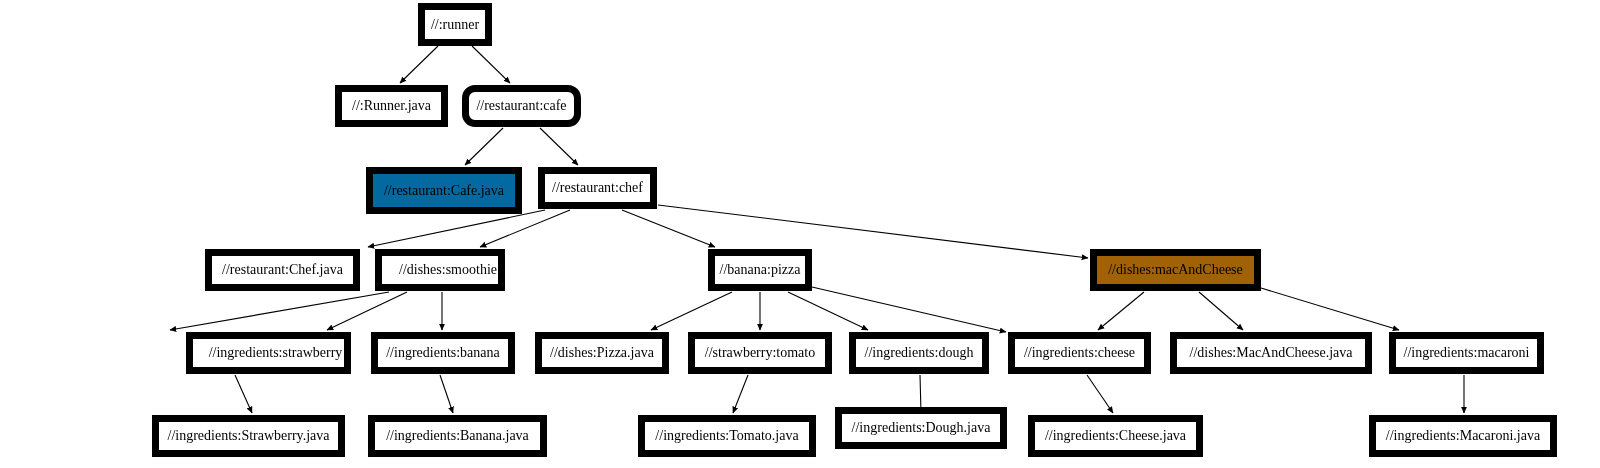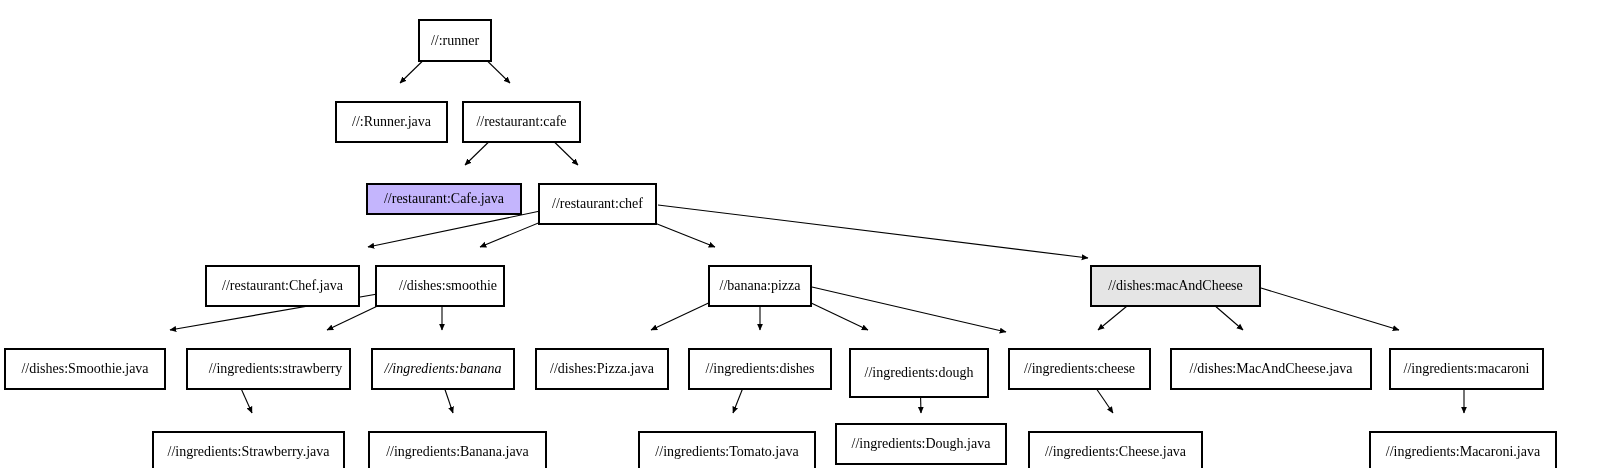--- a/index.html
+++ b/index.html
@@ -26,27 +26,26 @@
   #node-layer {
     position: absolute;
     left: 0;
     top: 0;
     width: 1600px;
     height: 468px;
   }
   .graph-node {
     position: absolute;
     box-sizing: border-box;
-    border: 2px solid #ec4899;
+    border: 7px solid #ec4899;
     background: #ffffff;
     display: flex;
     align-items: center;
     justify-content: center;
     white-space: nowrap;
-    margin-top: 16px;
   }
   .graph-node .node-label {
     font-family: "Liberation Serif", "DejaVu Serif", serif;
     font-size: 14px;
     color: #000000;
     line-height: 1;
     letter-spacing: 0;
   }
 </style>
 </head>
@@ -84,57 +83,54 @@
       <line x1="1087" y1="375" x2="1113" y2="413" stroke="#000000" stroke-width="1.1" marker-end="url(#arrowhead)"></line>
       <line x1="1464" y1="375" x2="1464" y2="413" stroke="#000000" stroke-width="1.1" marker-end="url(#arrowhead)"></line>
     </svg>
   <div id="node-layer">
       <div class="graph-node" style="left: 418px; top: 3px; width: 74px; height: 43px; border-color: rgb(0, 0, 0); background: rgb(255, 255, 255);">
         <span class="node-label" style="font-size: 14px;">//:runner</span>
       </div>
       <div class="graph-node" style="left: 335px; top: 85px; width: 113px; height: 42px; border-color: rgb(0, 0, 0); background: rgb(255, 255, 255);">
         <span class="node-label" style="font-size: 14px;">//:Runner.java</span>
       </div>
-      <div class="graph-node" style="left: 462px; top: 85px; width: 119px; height: 42px; border-color: rgb(0, 0, 0); background: rgb(255, 255, 255);">
+      <div class="graph-node" style="left: 462px; top: 85px; width: 119px; height: 42px; border-color: rgb(0, 0, 0); background: rgb(255, 255, 255); border-radius: 13px;">
         <span class="node-label" style="font-size: 14px;">//restaurant:cafe</span>
       </div>
-      <div class="graph-node" style="left: 366px; top: 167px; width: 156px; height: 32px; border-color: rgb(0, 0, 0); background: #c4b5fd; text-align: center;">
+      <div class="graph-node" style="left: 366px; top: 167px; width: 156px; height: 47px; border-color: rgb(0, 0, 0); background: #0369a1; text-align: center;">
         <span class="node-label" style="font-size: 14px;">//restaurant:Cafe.java</span>
       </div>
       <div class="graph-node" style="left: 538px; top: 167px; width: 119px; height: 42px; border-color: rgb(0, 0, 0); background: rgb(255, 255, 255);">
         <span class="node-label" style="font-size: 14px;">//restaurant:chef</span>
       </div>
       <div class="graph-node" style="left: 205px; top: 249px; width: 155px; height: 42px; border-color: rgb(0, 0, 0); background: rgb(255, 255, 255);">
         <span class="node-label" style="font-size: 14px;">//restaurant:Chef.java</span>
       </div>
       <div class="graph-node" style="left: 375px; top: 249px; width: 130px; height: 42px; border-color: rgb(0, 0, 0); background: rgb(255, 255, 255); padding-left: 16px;">
         <span class="node-label" style="font-size: 14px;">//dishes:smoothie</span>
       </div>
       <div class="graph-node" style="left: 708px; top: 249px; width: 104px; height: 42px; border-color: rgb(0, 0, 0); background: rgb(255, 255, 255);">
         <span class="node-label" style="font-size: 14px;">//banana:pizza</span>
       </div>
-      <div class="graph-node" style="left: 1090px; top: 249px; width: 171px; height: 42px; border-color: rgb(0, 0, 0); background: #e5e5e5;">
+      <div class="graph-node" style="left: 1090px; top: 249px; width: 171px; height: 42px; border-color: rgb(0, 0, 0); background: #a16207;">
         <span class="node-label" style="font-size: 14px;">//dishes:macAndCheese</span>
-      </div>
-      <div class="graph-node" style="left: 4px; top: 332px; width: 162px; height: 42px; border-color: rgb(0, 0, 0); background: rgb(255, 255, 255);">
-        <span class="node-label" style="font-size: 14px;">//dishes:Smoothie.java</span>
       </div>
       <div class="graph-node" style="left: 186px; top: 332px; width: 165px; height: 42px; border-color: rgb(0, 0, 0); background: rgb(255, 255, 255); padding-left: 14px;">
         <span class="node-label" style="font-size: 14px;">//ingredients:strawberry</span>
       </div>
       <div class="graph-node" style="left: 371px; top: 332px; width: 144px; height: 42px; border-color: rgb(0, 0, 0); background: rgb(255, 255, 255);">
-        <span class="node-label" style="font-size: 14px; font-style: italic;">//ingredients:banana</span>
+        <span class="node-label" style="font-size: 14px;">//ingredients:banana</span>
       </div>
       <div class="graph-node" style="left: 535px; top: 332px; width: 134px; height: 42px; border-color: rgb(0, 0, 0); background: rgb(255, 255, 255);">
         <span class="node-label" style="font-size: 14px;">//dishes:Pizza.java</span>
       </div>
       <div class="graph-node" style="left: 688px; top: 332px; width: 144px; height: 42px; border-color: rgb(0, 0, 0); background: rgb(255, 255, 255);">
-        <span class="node-label" style="font-size: 14px;">//ingredients:dishes</span>
+        <span class="node-label" style="font-size: 14px;">//strawberry:tomato</span>
       </div>
-      <div class="graph-node" style="left: 849px; top: 332px; width: 140px; height: 50px; border-color: rgb(0, 0, 0); background: rgb(255, 255, 255);">
+      <div class="graph-node" style="left: 849px; top: 332px; width: 140px; height: 42px; border-color: rgb(0, 0, 0); background: rgb(255, 255, 255);">
         <span class="node-label" style="font-size: 14px;">//ingredients:dough</span>
       </div>
       <div class="graph-node" style="left: 1008px; top: 332px; width: 143px; height: 42px; border-color: rgb(0, 0, 0); background: rgb(255, 255, 255);">
         <span class="node-label" style="font-size: 14px;">//ingredients:cheese</span>
       </div>
       <div class="graph-node" style="left: 1170px; top: 332px; width: 202px; height: 42px; border-color: rgb(0, 0, 0); background: rgb(255, 255, 255);">
         <span class="node-label" style="font-size: 14px;">//dishes:MacAndCheese.java</span>
       </div>
       <div class="graph-node" style="left: 1389px; top: 332px; width: 155px; height: 42px; border-color: rgb(0, 0, 0); background: rgb(255, 255, 255);">
         <span class="node-label" style="font-size: 14px;">//ingredients:macaroni</span>

